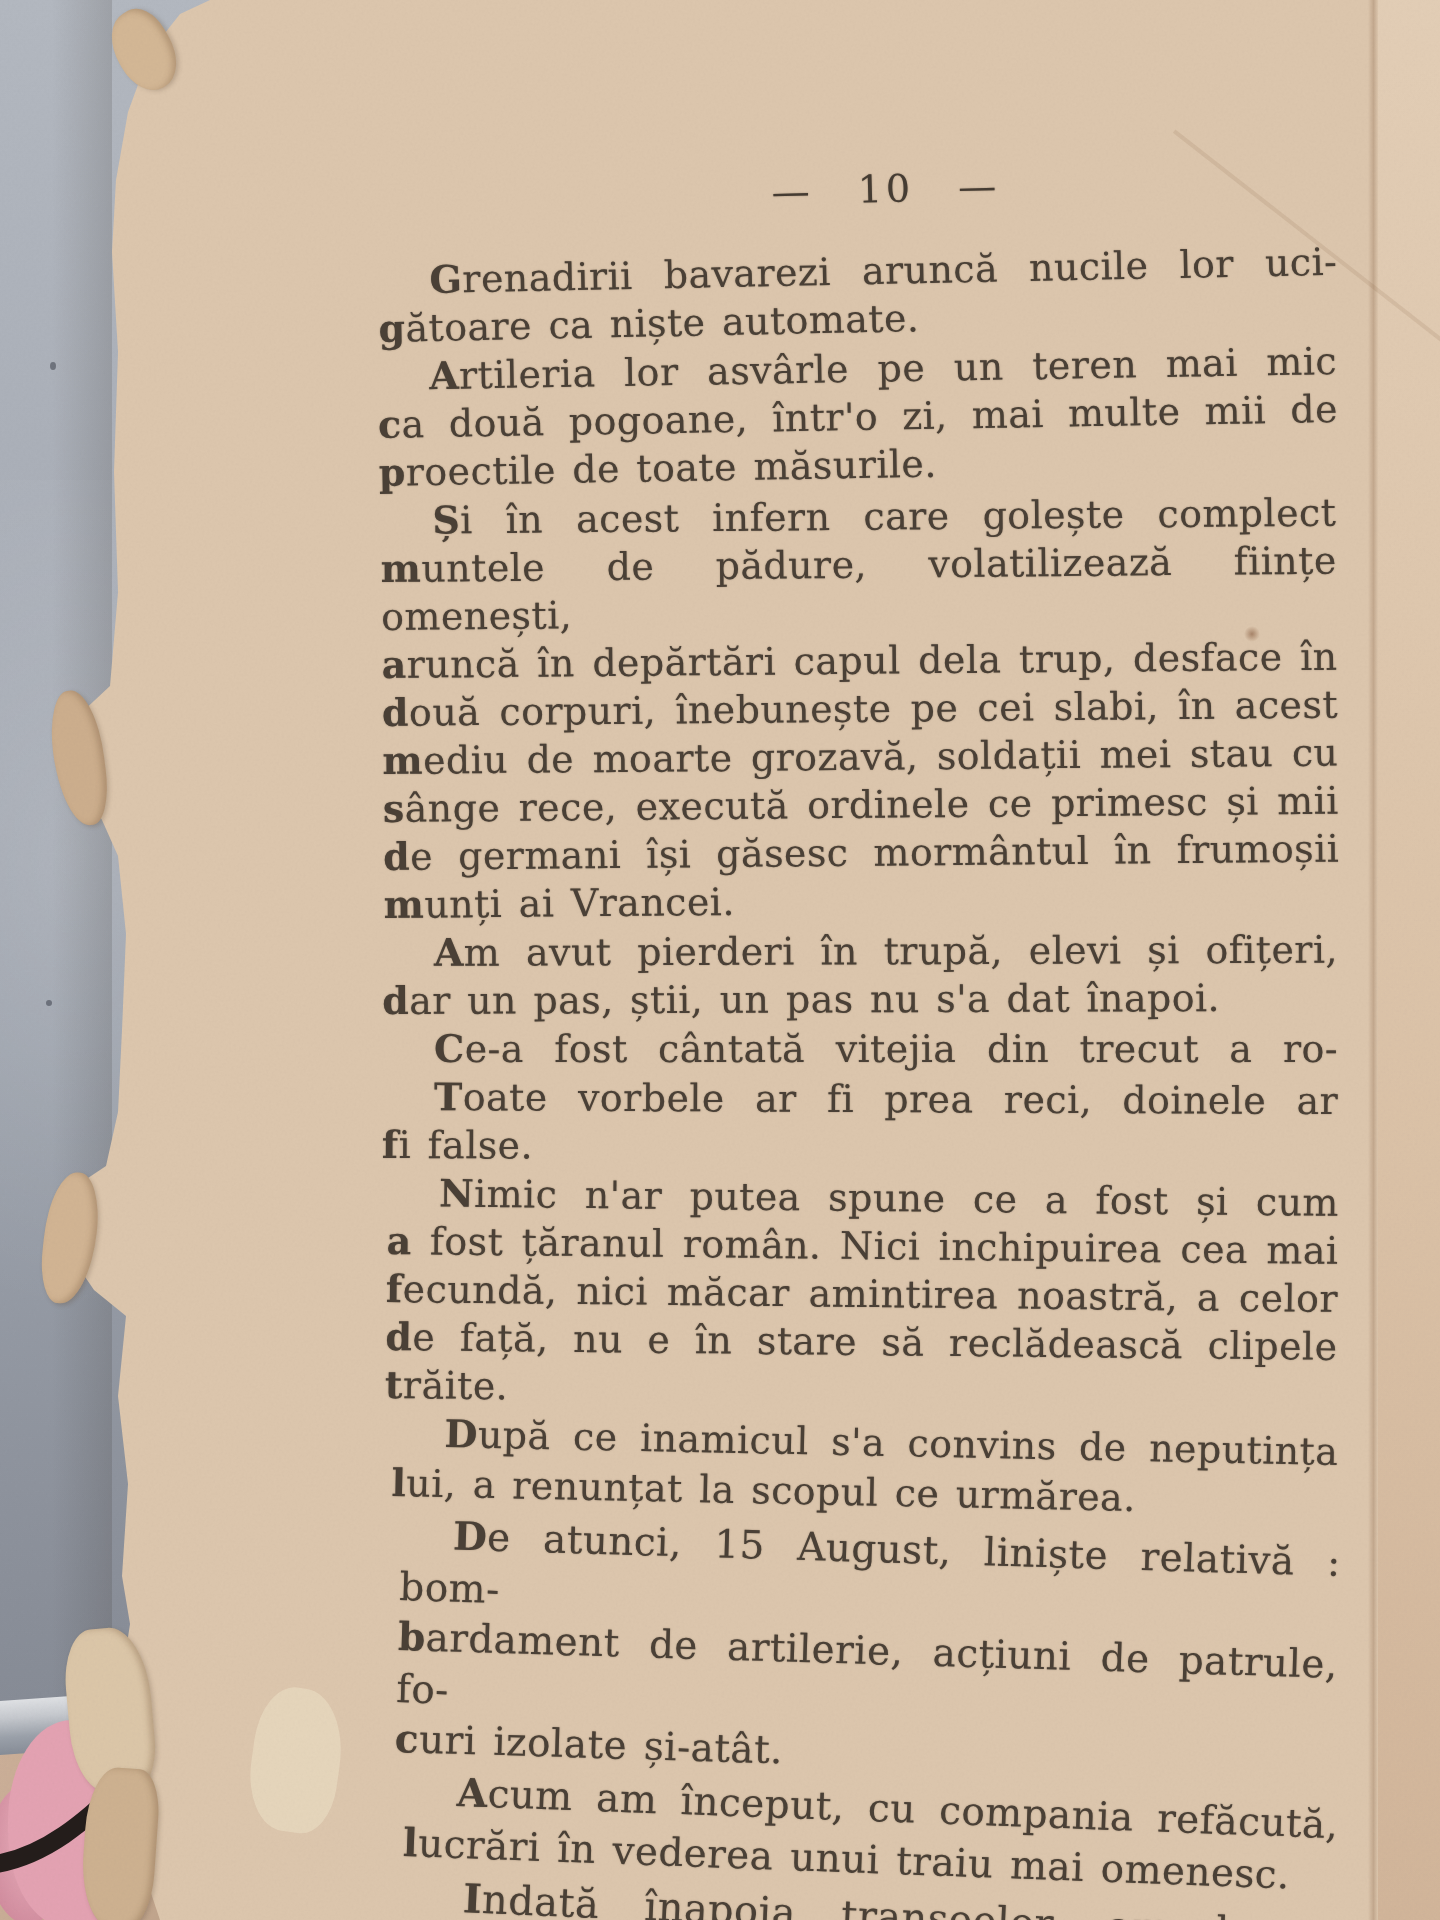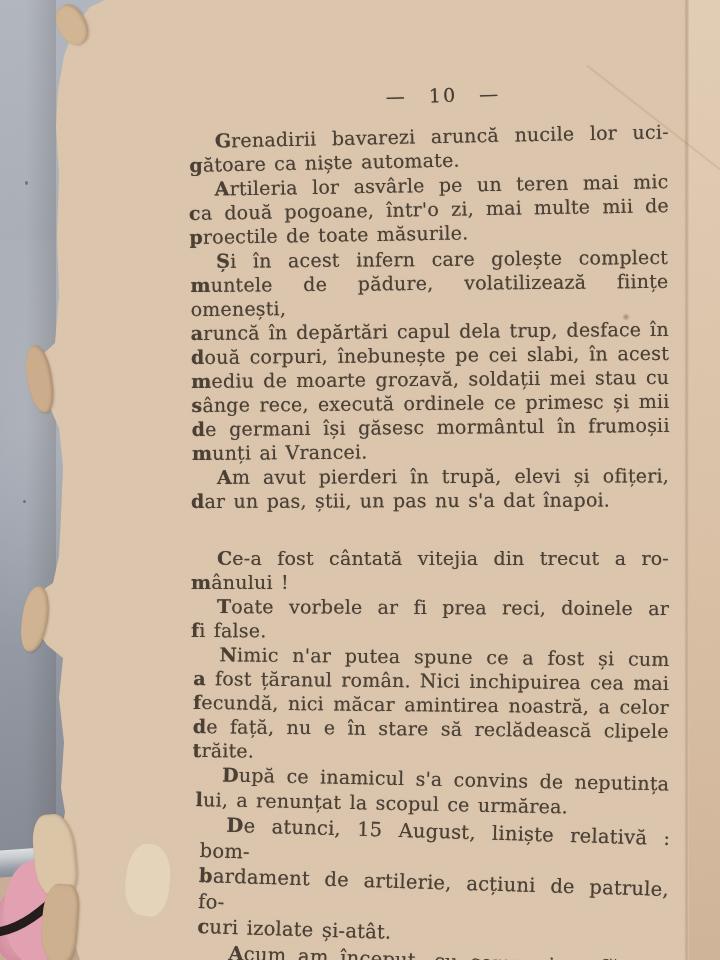--- a/index.html
+++ b/index.html
@@ -117,21 +117,21 @@
   }
   .para { transform-origin:0 50%; line-height:24px; }
   .para .line { text-align:justify; text-align-last:justify; }
   .para .line.last { text-align-last:left; }
   .para .line:first-child { text-indent:26px; }
   .para .line::first-letter { font-weight:bold; }
   .para.p1  { transform:rotate(-1.15deg); margin-left:-2px; }
   .para.p2  { transform:rotate(-0.95deg); margin-left:-2px; }
   .para.p3  { transform:rotate(-0.5deg); }
   .para.p4  { transform:rotate(-0.2deg); }
-  .para.p5  { transform:rotate(0deg);margin-top:33px; }
+  .para.p5  { transform:rotate(0deg); }
   .para.p6  { transform:rotate(0.25deg); }
   .para.p7  { transform:rotate(0.6deg); margin-left:2px; }
   .para.p8  { transform:rotate(1.15deg); margin-left:5px; line-height:25px; }
   .para.p9  { transform:rotate(1.7deg);  margin-left:8px; line-height:25.5px; font-size:19.5px; }
   .para.p10 { transform:rotate(2.1deg);  margin-left:11px; line-height:26px; font-size:19.5px; }
   .para.p11 { transform:rotate(2.45deg); margin-left:14px; line-height:26.5px; font-size:20px; }
 
   .grain { position:absolute; inset:0; opacity:0.55; pointer-events:none; mix-blend-mode:multiply; }
 </style>
 </head>
@@ -182,21 +182,20 @@
           <div class="line">sânge rece, execută ordinele ce primesc și mii</div>
           <div class="line">de germani își găsesc mormântul în frumoșii</div>
           <div class="line last">munți ai Vrancei.</div>
         </div>
         <div class="para p4">
           <div class="line">Am avut pierderi în trupă, elevi și ofițeri,</div>
           <div class="line last">dar un pas, știi, un pas nu s'a dat înapoi.</div>
         </div>
         <div class="para p5">
           <div class="line">Ce-a fost cântată vitejia din trecut a ro-</div>
-          <div class="line last">mânului !</div>
         </div>
         <div class="para p6">
           <div class="line">Toate vorbele ar fi prea reci, doinele ar</div>
           <div class="line last">fi false.</div>
         </div>
         <div class="para p7">
           <div class="line">Nimic n'ar putea spune ce a fost și cum</div>
           <div class="line">a fost țăranul român. Nici inchipuirea cea mai</div>
           <div class="line">fecundă, nici măcar amintirea noastră, a celor</div>
           <div class="line">de față, nu e în stare să reclădească clipele</div>

